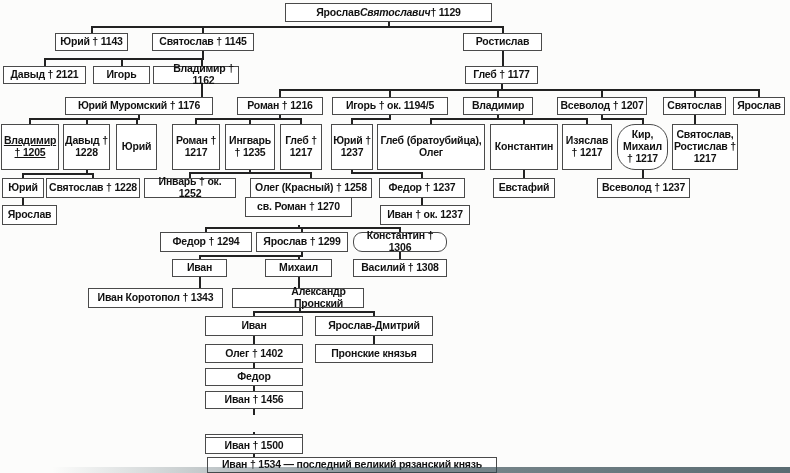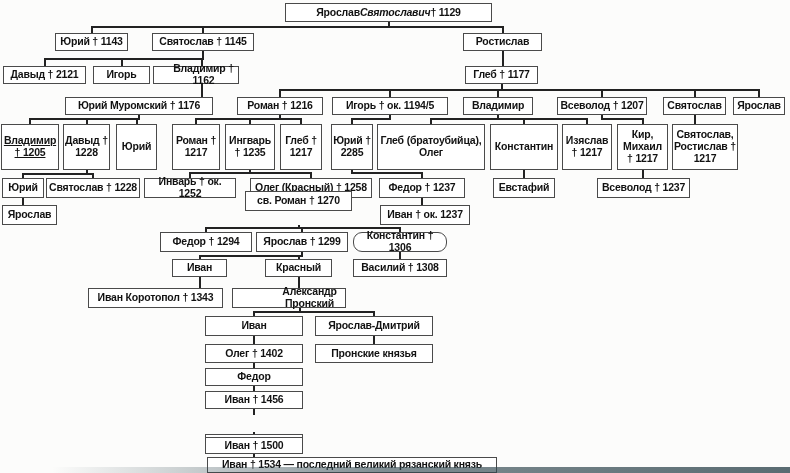--- a/index.html
+++ b/index.html
@@ -144,44 +144,44 @@
       <div class="node" style="left: 463px; top: 97px; width: 70px; height: 18px;">Владимир</div>
       <div class="node" style="left: 557px; top: 97px; width: 90px; height: 18px;">Всеволод † 1207</div>
       <div class="node" style="left: 663px; top: 97px; width: 63px; height: 18px;">Святослав</div>
       <div class="node" style="left: 733px; top: 97px; width: 52px; height: 18px;">Ярослав</div>
       <div class="node" style="left: 1px; top: 124px; width: 58px; height: 46px; text-decoration: underline;">Владимир † 1205</div>
       <div class="node" style="left: 63px; top: 124px; width: 47px; height: 46px;">Давыд † 1228</div>
       <div class="node" style="left: 116px; top: 124px; width: 41px; height: 46px;">Юрий</div>
       <div class="node" style="left: 172px; top: 124px; width: 48px; height: 46px;">Роман † 1217</div>
       <div class="node" style="left: 225px; top: 124px; width: 50px; height: 46px;">Ингварь † 1235</div>
       <div class="node" style="left: 280px; top: 124px; width: 42px; height: 46px;">Глеб † 1217</div>
-      <div class="node" style="left: 331px; top: 124px; width: 42px; height: 46px;">Юрий † 2285</div>
+      <div class="node" style="left: 331px; top: 124px; width: 42px; height: 46px;">Юрий † 1237</div>
       <div class="node" style="left: 377px; top: 124px; width: 108px; height: 46px;">Глеб (братоубийца), Олег</div>
       <div class="node" style="left: 490px; top: 124px; width: 68px; height: 46px;">Константин</div>
       <div class="node" style="left: 562px; top: 124px; width: 50px; height: 46px;">Изяслав † 1217</div>
-      <div class="node" style="left: 617px; top: 124px; width: 51px; height: 46px;">Кир, Михаил † 1217</div>
+      <div class="node" style="left: 617px; top: 124px; width: 51px; height: 46px; border-radius: 18px;">Кир, Михаил † 1217</div>
       <div class="node" style="left: 672px; top: 124px; width: 66px; height: 46px;">Святослав, Ростислав † 1217</div>
       <div class="node" style="left: 2px; top: 178px; width: 42px; height: 20px;">Юрий</div>
       <div class="node" style="left: 46px; top: 178px; width: 94px; height: 20px;">Святослав † 1228</div>
       <div class="node" style="left: 144px; top: 178px; width: 92px; height: 20px;">Инварь † ок. 1252</div>
       <div class="node" style="left: 250px; top: 178px; width: 122px; height: 20px;">Олег (Красный) † 1258</div>
       <div class="node" style="left: 379px; top: 178px; width: 86px; height: 20px;">Федор † 1237</div>
       <div class="node" style="left: 493px; top: 178px; width: 62px; height: 20px;">Евстафий</div>
       <div class="node" style="left: 597px; top: 178px; width: 93px; height: 20px;">Всеволод † 1237</div>
       <div class="node" style="left: 2px; top: 205px; width: 55px; height: 20px;">Ярослав</div>
-      <div class="node" style="left: 245px; top: 191px; width: 107px; height: 20px;">св. Роман † 1270</div>
+      <div class="node" style="left: 245px; top: 197px; width: 107px; height: 20px;">св. Роман † 1270</div>
       <div class="node" style="left: 380px; top: 205px; width: 90px; height: 20px;">Иван † ок. 1237</div>
       <div class="node" style="left: 160px; top: 232px; width: 92px; height: 20px;">Федор † 1294</div>
       <div class="node" style="left: 256px; top: 232px; width: 92px; height: 20px;">Ярослав † 1299</div>
       <div class="node" style="left: 353px; top: 232px; width: 94px; height: 20px; border-radius: 9px;">Константин † 1306</div>
       <div class="node" style="left: 172px; top: 259px; width: 55px; height: 18px;">Иван</div>
-      <div class="node" style="left: 265px; top: 259px; width: 67px; height: 18px;">Красный</div>
+      <div class="node" style="left: 265px; top: 259px; width: 67px; height: 18px;">Михаил</div>
       <div class="node" style="left: 353px; top: 259px; width: 94px; height: 18px;">Василий † 1308</div>
       <div class="node" style="left: 88px; top: 288px; width: 135px; height: 20px;">Иван Коротопол † 1343</div>
-      <div class="node" style="left: 232px; top: 288px; width: 114px; height: 20px; padding-left: 42px;">Александр Пронский</div>
+      <div class="node" style="left: 232px; top: 288px; width: 132px; height: 20px; padding-left: 42px;">Александр Пронский</div>
       <div class="node" style="left: 205px; top: 316px; width: 98px; height: 20px;">Иван</div>
       <div class="node" style="left: 315px; top: 316px; width: 118px; height: 20px;">Ярослав-Дмитрий</div>
       <div class="node" style="left: 205px; top: 344px; width: 98px; height: 19px;">Олег † 1402</div>
       <div class="node" style="left: 315px; top: 344px; width: 118px; height: 19px;">Пронские князья</div>
       <div class="node" style="left: 205px; top: 368px; width: 98px; height: 18px;">Федор</div>
       <div class="node" style="left: 205px; top: 391px; width: 98px; height: 18px;">Иван † 1456</div>
       <div class="node" style="left: 205px; top: 434px; width: 98px; height: 18px;">Василий † 1483</div>
       <div class="node" style="left: 205px; top: 437px; width: 98px; height: 17px;">Иван † 1500</div>
       <div class="node" style="left: 207px; top: 457px; width: 290px; height: 16px;">Иван † 1534 — последний великий рязанский князь</div>
     </div>

